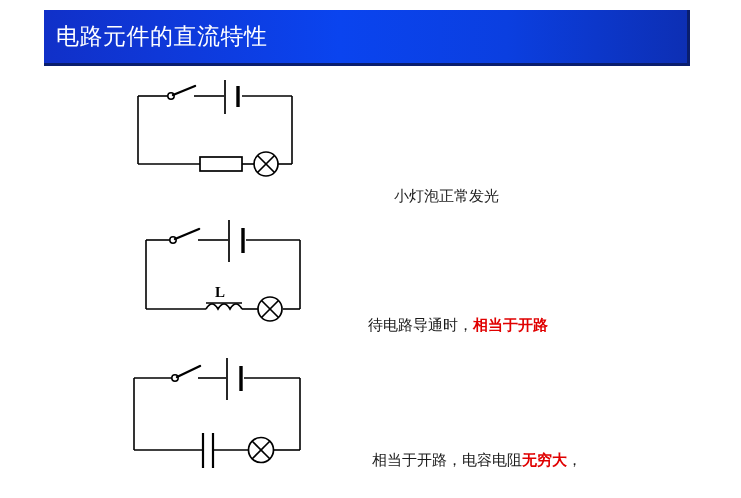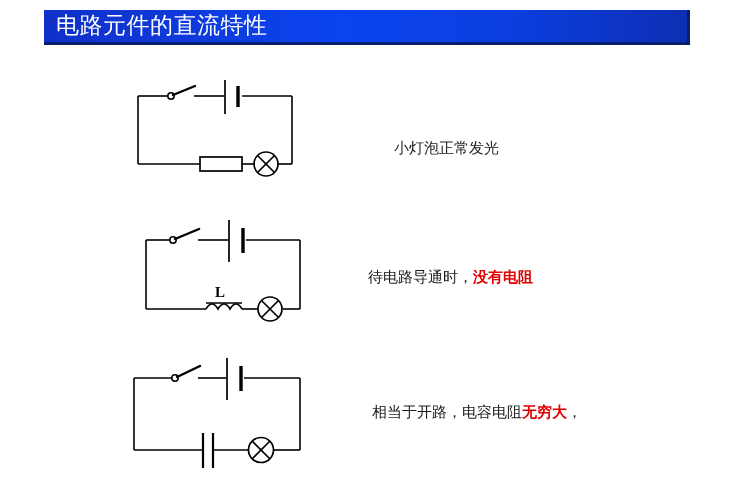--- a/index.html
+++ b/index.html
@@ -15,21 +15,21 @@
     font-family: "Liberation Sans", "DejaVu Sans", sans-serif;
     color: #000000;
   }
 
   
   .header-bar {
     position: absolute;
     left: 44px;
     top: 10px;
     width: 646px;
-    height: 35px;
+    height: 56px;
     background: linear-gradient(to right, #1030c8 0%, #0f38d8 18%, #0a44ef 46%, #0b3fe0 72%, #0d2fb4 100%);
     border-right: 3px solid #0a1e6e;
     border-bottom: 3px solid #0a1e6e;
     box-sizing: border-box;
   }
   .header-title {
     position: absolute;
     left: 12px;
     top: 50%;
     transform: translateY(-52%);
@@ -53,21 +53,21 @@
     font-size: 15px;
     line-height: 21px;
     color: #1a1a1a;
     white-space: pre-line;
     font-family: "DejaVu Sans", "Liberation Sans", sans-serif;
   }
   .caption .hl {
     color: #e00000;
     font-weight: bold;
   }
-  .cap-line { display: block; white-space: nowrap; }
+  .cap-line { display: block; white-space: nowrap; margin-top: 48px; }
 </style>
 </head>
 <body>
 
 <div class="header-bar">
   <div class="header-title">电路元件的直流特性</div>
 </div>
 
 <div class="circuit" style="left:132px; top:78px; width:200px; height:110px;">
   <svg width="200" height="110" viewBox="0 0 200 110" xmlns="http://www.w3.org/2000/svg">
@@ -143,21 +143,21 @@
     <g fill="none" stroke="#000000" stroke-width="1.7">
       <circle cx="130" cy="91" r="12"></circle>
       <line x1="121.5" y1="82.5" x2="138.5" y2="99.5"></line>
       <line x1="138.5" y1="82.5" x2="121.5" y2="99.5"></line>
     </g>
   </svg>
 </div>
 
 <div class="caption" style="left:368px; top:246px; width:340px;">
   <span class="cap-line">
-    <span>待电路导通时，</span><span class="hl">没有电阻</span>
+    <span>待电路导通时，</span><span class="hl">相当于开路</span>
   </span>
 </div>
 
 <div class="circuit" style="left:128px; top:356px; width:205px; height:115px;">
   <svg width="205" height="115" viewBox="0 0 205 115" xmlns="http://www.w3.org/2000/svg">
     <g fill="none" stroke="#000000" stroke-width="1.6">
       <path d="M 6 22 L 44 22"></path>
       <path d="M 70 22 L 98 22"></path>
       <path d="M 116 22 L 172 22"></path>
       <path d="M 172 22 L 172 94"></path>

